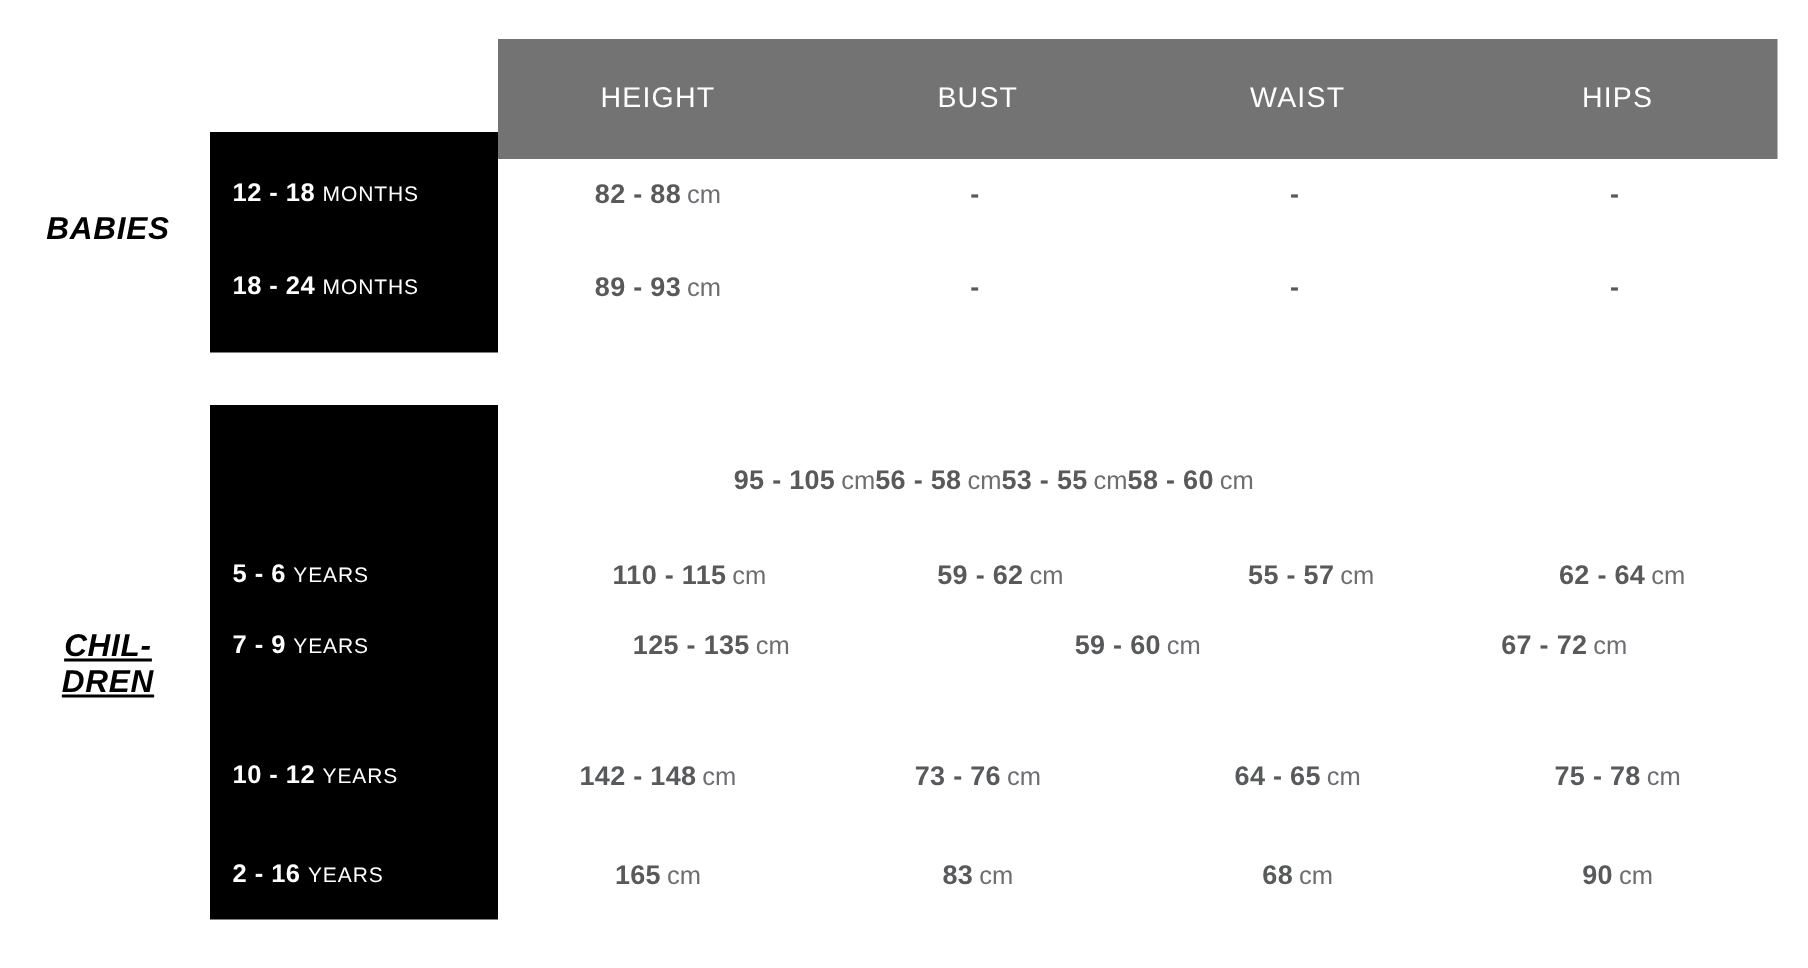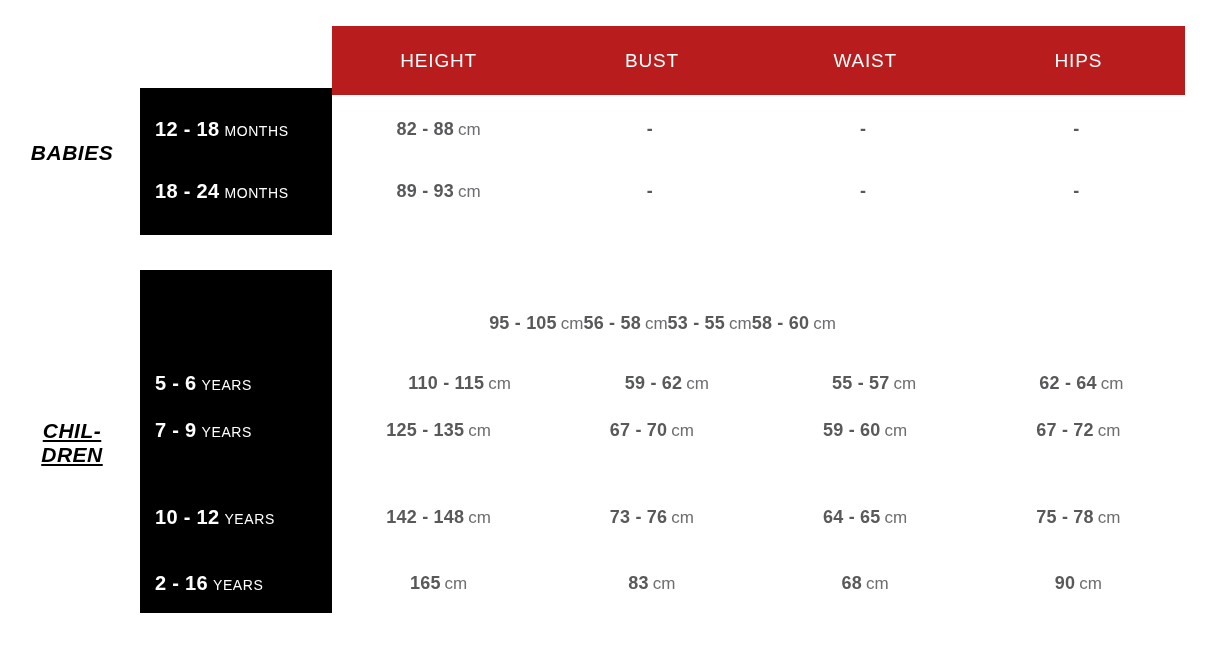--- a/index.html
+++ b/index.html
@@ -23,22 +23,22 @@
     width: 1205px;
     height: 645px;
   }
 
   
   .header-bar {
     position: absolute;
     left: 332px;
     top: 26px;
     width: 853px;
-    height: 69px;
-    background: #b91c1c;
+    height: 80px;
+    background: #737373;
     display: flex;
     align-items: center;
   }
   .header-cell {
     flex: 1 1 0;
     text-align: center;
     color: #ffffff;
     font-size: 19px;
     letter-spacing: 0.8px;
     font-weight: 400;
@@ -93,21 +93,21 @@
   }
   .row .size-label {
     width: 192px;
     box-sizing: border-box;
     padding-left: 15px;
     color: #ffffff;
     white-space: nowrap;
   }
   .size-label .num {
     font-weight: bold;
-    font-size: 20px;
+    font-size: 17px;
     letter-spacing: 0.3px;
     margin-top: 16px;
   }
   .size-label .unit {
     font-size: 14px;
     letter-spacing: 0.6px;
     margin-left: 5px;
   }
   .measure-cells {
     display: flex;
@@ -208,21 +208,20 @@
       <div class="measure"><span class="val">62 - 64</span><span class="cm">cm</span></div>
     </div>
   </div>
 
   <div class="row children" style="top:404px;">
     <div class="size-label">
       <span class="num">7 - 9</span><span class="unit">YEARS</span>
     </div>
     <div class="measure-cells">
       <div class="measure"><span class="val">125 - 135</span><span class="cm">cm</span></div>
-      <div class="measure"><span class="val">67 - 70</span><span class="cm">cm</span></div>
       <div class="measure"><span class="val">59 - 60</span><span class="cm">cm</span></div>
       <div class="measure"><span class="val">67 - 72</span><span class="cm">cm</span></div>
     </div>
   </div>
 
   <div class="row children" style="top:491px;">
     <div class="size-label">
       <span class="num">10 - 12</span><span class="unit">YEARS</span>
     </div>
     <div class="measure-cells">

